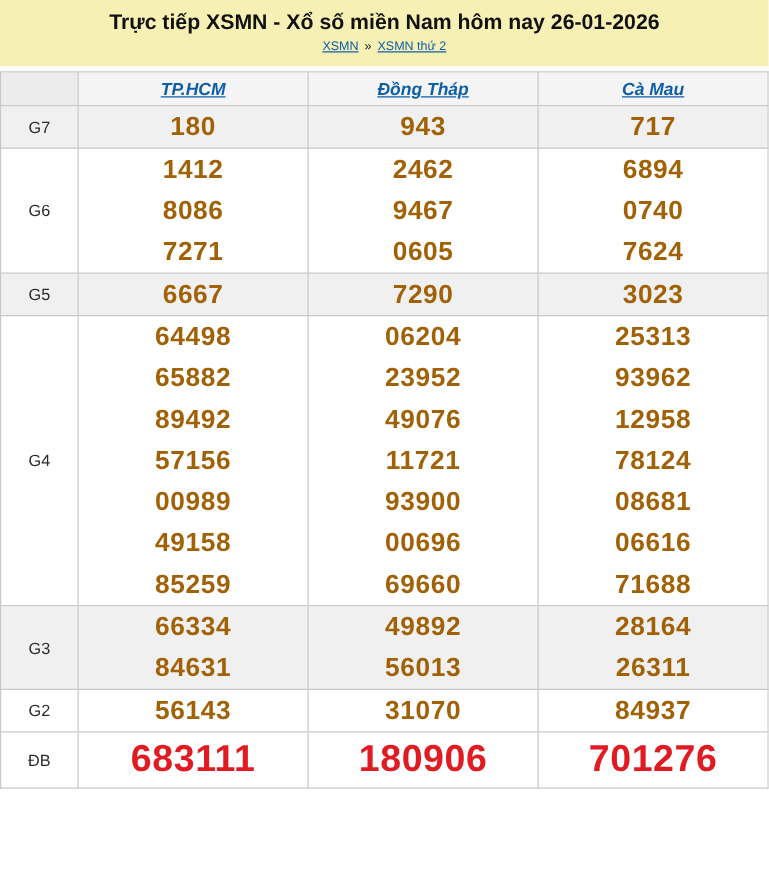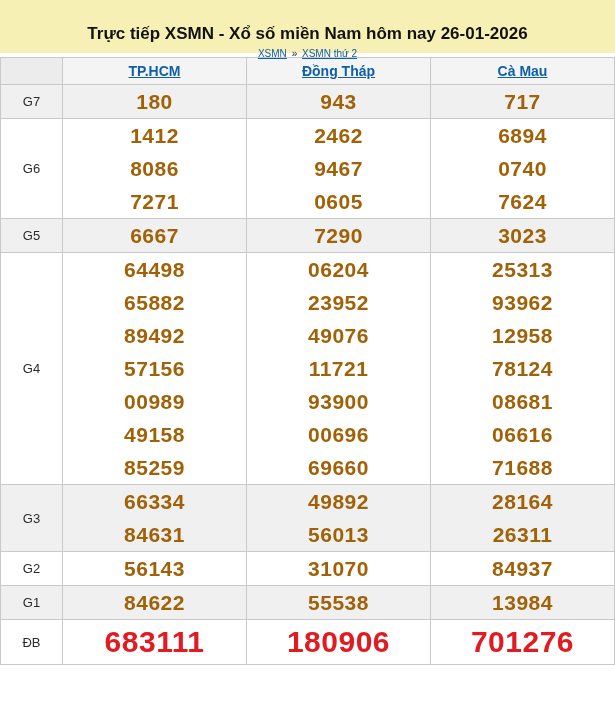--- a/index.html
+++ b/index.html
@@ -17,21 +17,21 @@
   body{
     height:707px;
     overflow:hidden;
     background:#ffffff;
     font-family:"Liberation Sans", sans-serif;
     color:var(--text-dark);
   }
   .top-banner{
     background:var(--banner-yellow);
     height:53px;
-    padding-top:23px;
+    padding-top:7px;
     text-align:center;
   }
   .page-title{
     font-size:17px;
     font-weight:bold;
     color:#111;
     line-height:21px;
   }
   .breadcrumb{
     font-size:10px;
@@ -62,20 +62,21 @@
     background:var(--header-gray);
     height:27px;
     font-size:14px;
     font-weight:bold;
   }
   thead th.corner{background:var(--corner-gray);}
   thead a{
     color:var(--link-blue);
     text-decoration:underline;
     cursor:pointer;
+    font-style:italic;
   }
   tbody tr.stripe{background:var(--stripe-gray);}
   th.prize{
     font-weight:normal;
     font-size:13px;
     color:#2b2b2b;
     background:transparent;
   }
   .num{
     font-size:21px;
@@ -215,32 +216,20 @@
           <td>
             <div class="num">56143</div>
           </td>
           <td>
             <div class="num">31070</div>
           </td>
           <td>
             <div class="num">84937</div>
           </td>
         </tr>
-        <tr class="stripe">
-          <th class="prize">G1</th>
-          <td>
-            <div class="num">84622</div>
-          </td>
-          <td>
-            <div class="num">55538</div>
-          </td>
-          <td>
-            <div class="num">13984</div>
-          </td>
-        </tr>
         <tr>
           <th class="prize">ĐB</th>
           <td>
             <div class="num red db">683111</div>
           </td>
           <td>
             <div class="num red db">180906</div>
           </td>
           <td>
             <div class="num red db">701276</div>

